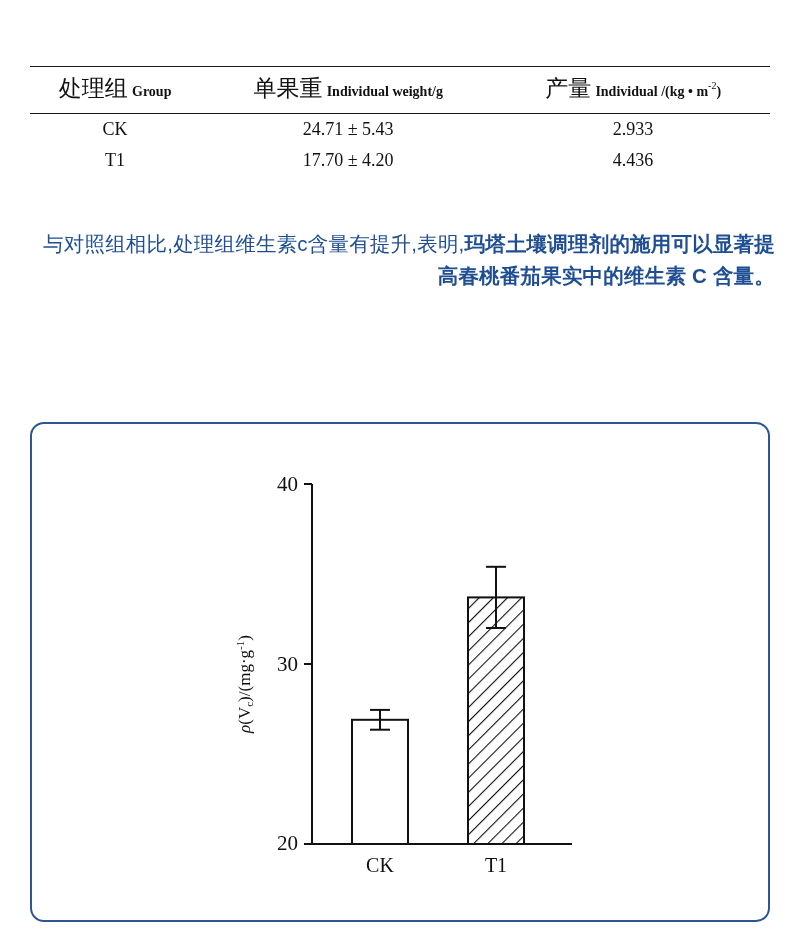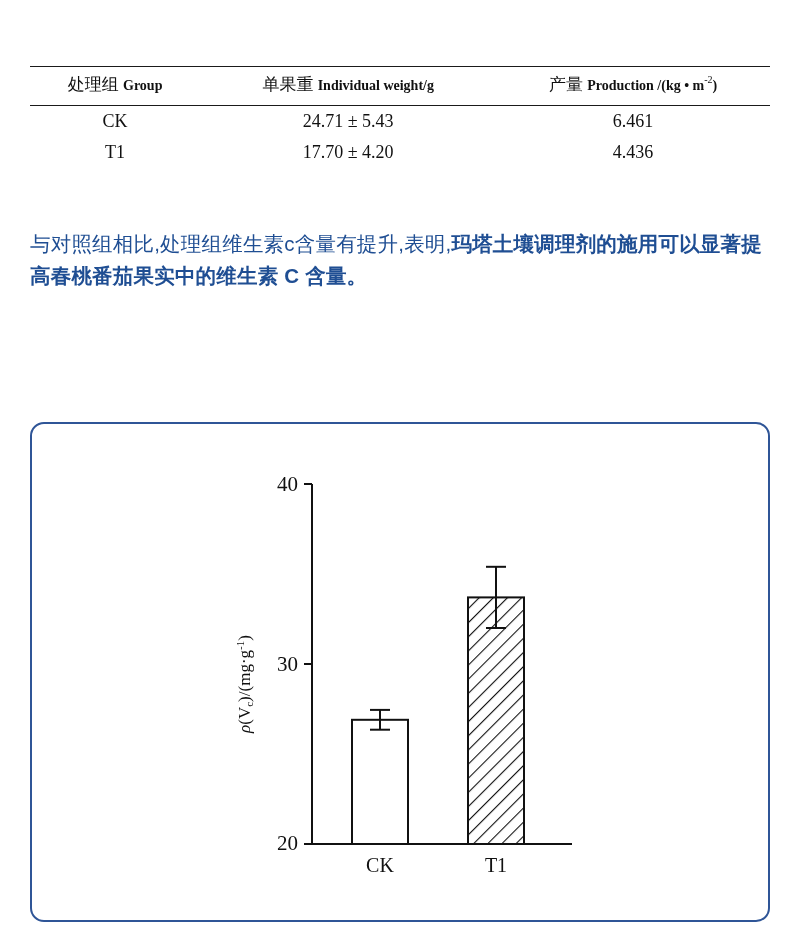--- a/index.html
+++ b/index.html
@@ -43,34 +43,35 @@
     color: #111;
     font-family: "Liberation Serif", serif;
   }
   table.data-table tbody tr:last-child td {
     padding-bottom: 7px;
   }
   .col-group  { width: 23%; }
   .col-weight { width: 40%; }
   .col-prod   { width: 37%; }
 
-  .hdr-cn { font-size: 17px; margin-top: 39px; }
+  .hdr-cn { font-size: 23px; margin-top: 39px; }
   .hdr-en { font-size: 14px; font-weight: bold; }
   sup { font-size: 10px; vertical-align: super; }
 
   
   .para {
     position: absolute;
     left: 30px;
     top: 228px;
     width: 745px;
     color: #1f4e93;
     font-size: 20.5px;
     line-height: 32px;
     letter-spacing: 0.2px;
+    text-align: right;
   }
   .para .bold { font-weight: bold; }
 
   
   .figure-card {
     position: absolute;
     left: 30px;
     top: 422px;
     width: 740px;
     height: 500px;
@@ -98,29 +99,29 @@
         <th class="col-group">
           <span class="hdr-cn">处理组</span>
           <span class="hdr-en">Group</span>
         </th>
         <th class="col-weight">
           <span class="hdr-cn">单果重</span>
           <span class="hdr-en">Individual weight/g</span>
         </th>
         <th class="col-prod">
           <span class="hdr-cn">产量</span>
-          <span class="hdr-en">Production /(kg • m</span><sup>-2</sup><span class="hdr-en">)</span>
+          <span class="hdr-en">Individual /(kg • m</span><sup>-2</sup><span class="hdr-en">)</span>
         </th>
       </tr>
     </thead>
     <tbody>
       <tr>
         <td>CK</td>
         <td>24.71 ± 5.43</td>
-        <td>6.461</td>
+        <td>2.933</td>
       </tr>
       <tr>
         <td>T1</td>
         <td>17.70 ± 4.20</td>
         <td>4.436</td>
       </tr>
     </tbody>
   </table>
 </div>
 

